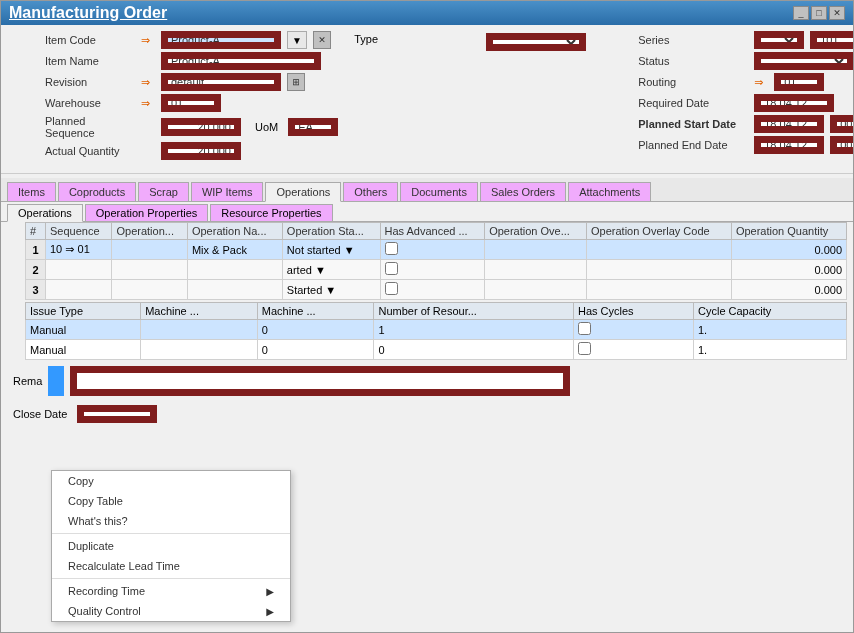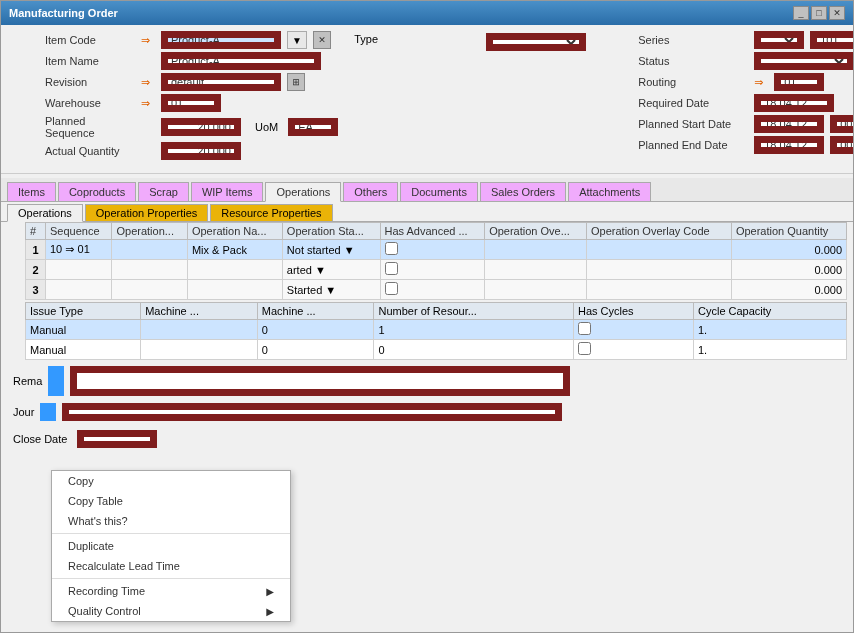--- a/index.html
+++ b/index.html
@@ -23,21 +23,22 @@
       background: linear-gradient(to bottom, #4a90c8, #2a6da8);
       color: white;
       padding: 4px 8px;
       display: flex;
       align-items: center;
       justify-content: space-between;
       height: 24px;
     }
     .title-bar-title {
       font-weight: bold;
-      font-size: 11px;
+      font-size: 16px;
+      text-decoration: underline;
     }
     .title-bar-controls {
       display: flex;
       gap: 2px;
     }
     .title-btn {
       width: 16px;
       height: 14px;
       background: #c0c0c0;
       border: 1px solid #888;
@@ -128,21 +129,21 @@
     .sub-tabs {
       display: flex;
       border-bottom: 1px solid #aaa;
       background: #f0f0f0;
       padding: 2px 6px 0;
     }
     .sub-tab {
       padding: 2px 10px;
       border: 1px solid #aaa;
       border-bottom: none;
-      background: #eab308;
+      background: #f0abfc;
       cursor: pointer;
       margin-right: 2px;
       font-size: 11px;
     }
     .sub-tab.active {
       background: #f0f0f0;
       border-bottom: 1px solid #f0f0f0;
       margin-bottom: -1px;
     }
     
@@ -344,21 +345,21 @@
         <div class="form-row">
           <span class="form-label" style="width:110px;">Routing</span>
           <span class="form-arrow">⇒</span>
           <input class="form-input" style="width: 50px;" value="01">
         </div>
         <div class="form-row">
           <span class="form-label" style="width:110px;">Required Date</span>
           <input class="form-input" style="width: 80px;" value="18.04.12">
         </div>
         <div class="form-row">
-          <span class="form-label" style="width:110px;">Planned Start Date</span>
+          <span class="form-label" style="width:110px;font-weight:bold;">Planned Start Date</span>
           <input class="form-input" style="width: 70px;" value="18.04.12">
           <input class="form-input" style="width: 40px;" value="00:00">
         </div>
         <div class="form-row">
           <span class="form-label" style="width:110px;">Planned End Date</span>
           <input class="form-input" style="width: 70px;" value="18.04.12">
           <input class="form-input" style="width: 40px;" value="00:00">
         </div>
       </div>
     </div>
@@ -472,25 +473,20 @@
       </table>
     </div>
 
     <div style="display:flex;align-items:flex-start;padding:4px 6px 0 6px;gap:4px;">
       <div style="display:flex;flex-direction:column;gap:3px;flex:1;">
         <div class="remark-row">
           <span>Rema</span>
           <div style="width:16px;height:30px;background:#3399ff;"></div>
           <input class="form-input" style="width: 500px; height: 30px;">
         </div>
-        <div class="journal-row">
-          <span>Jour</span>
-          <div style="width:16px;height:18px;background:#3399ff;margin-left:0;"></div>
-          <input class="form-input" style="width: 500px;">
-        </div>
         <div class="close-date-row">
           <span>Close Date</span>
           <input class="form-input" style="width: 80px; margin-left: 4px;">
         </div>
       </div>
     </div>
 
     <div class="context-menu">
       <div class="cm-item">
           <span>Copy</span>

